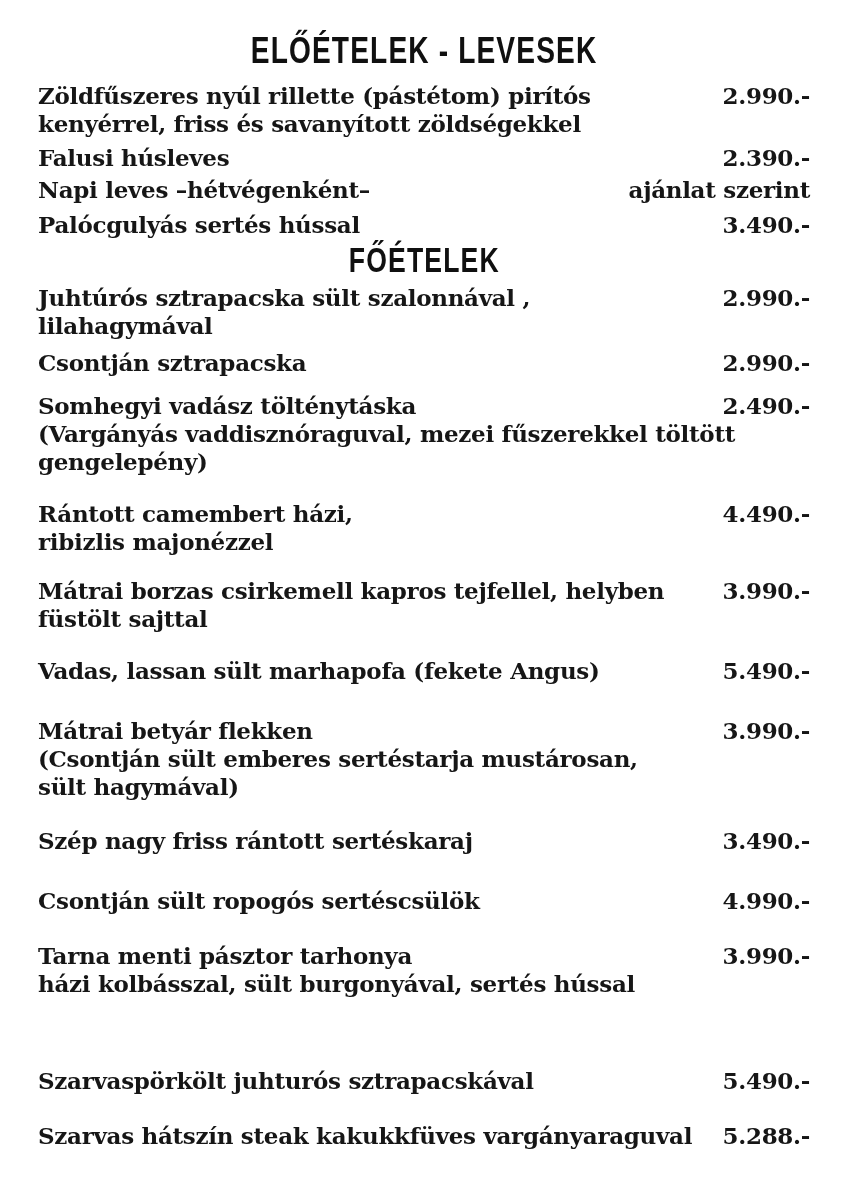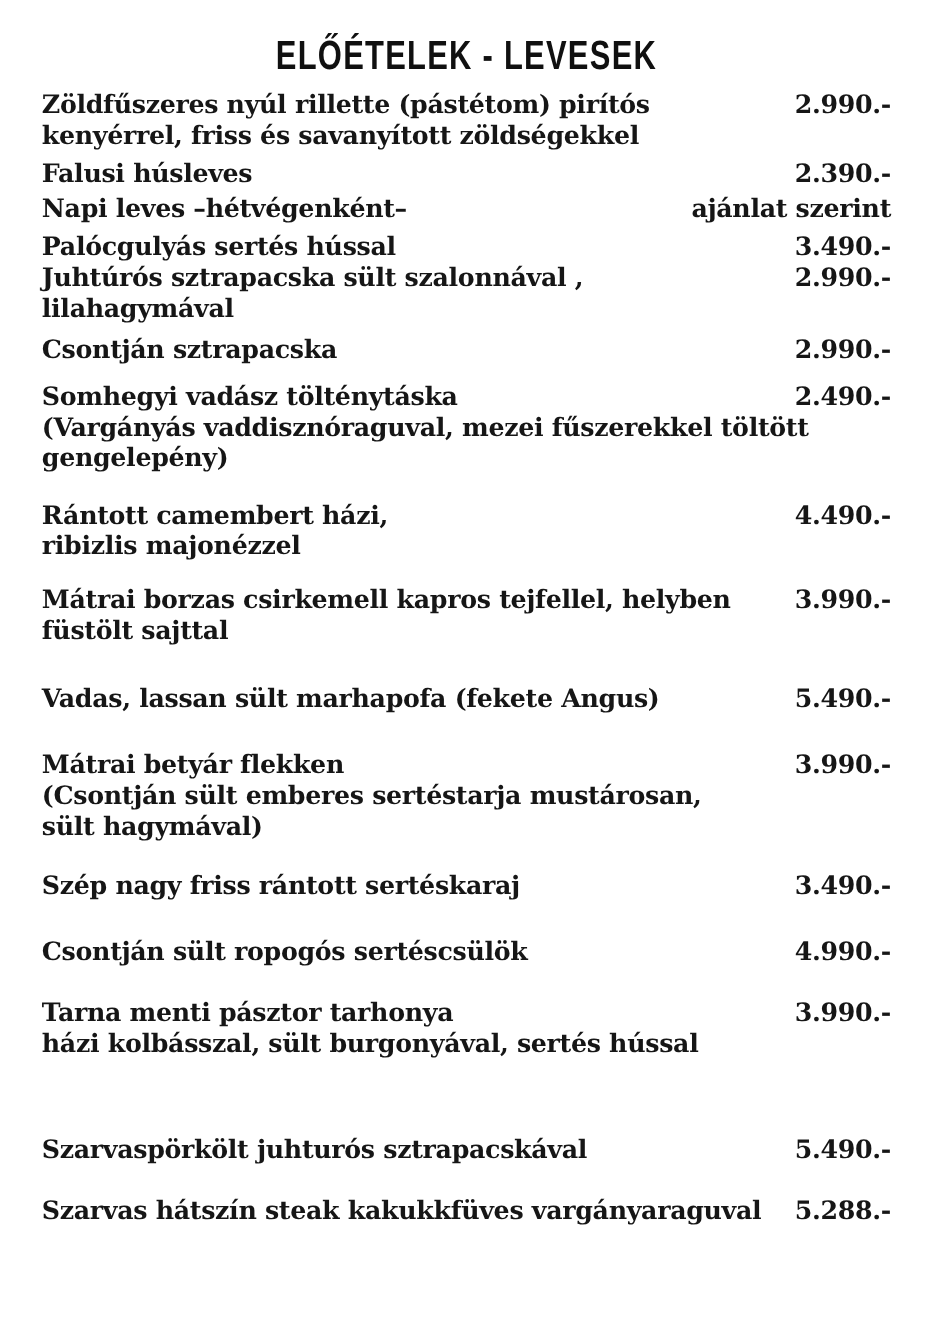--- a/index.html
+++ b/index.html
@@ -86,20 +86,21 @@
     <div class="price">ajánlat szerint</div>
   </div>
 
   <div class="row" style="margin-bottom:0">
     <div class="name">
       <div class="nline">Palócgulyás sertés hússal</div>
     </div>
     <div class="price">3.490.-</div>
   </div>
 
+  <h1 class="menu-title sub"><span class="squeeze">FŐÉTELEK</span></h1>
 
   <div class="row" style="margin-bottom:9px">
     <div class="name">
       <div class="nline">Juhtúrós sztrapacska sült szalonnával ,</div>
       <div class="nline">lilahagymával</div>
     </div>
     <div class="price">2.990.-</div>
   </div>
 
   <div class="row" style="margin-bottom:15px">
@@ -119,21 +120,21 @@
   </div>
 
   <div class="row" style="margin-bottom:21px">
     <div class="name">
       <div class="nline">Rántott camembert házi,</div>
       <div class="nline">ribizlis majonézzel</div>
     </div>
     <div class="price">4.490.-</div>
   </div>
 
-  <div class="row" style="margin-bottom:34px">
+  <div class="row" style="margin-bottom:24px">
     <div class="name">
       <div class="nline">Mátrai borzas csirkemell kapros tejfellel, helyben</div>
       <div class="nline">füstölt sajttal</div>
     </div>
     <div class="price">3.990.-</div>
   </div>
 
   <div class="row" style="margin-bottom:32px">
     <div class="name">
       <div class="nline">Vadas, lassan sült marhapofa (fekete Angus)</div>

